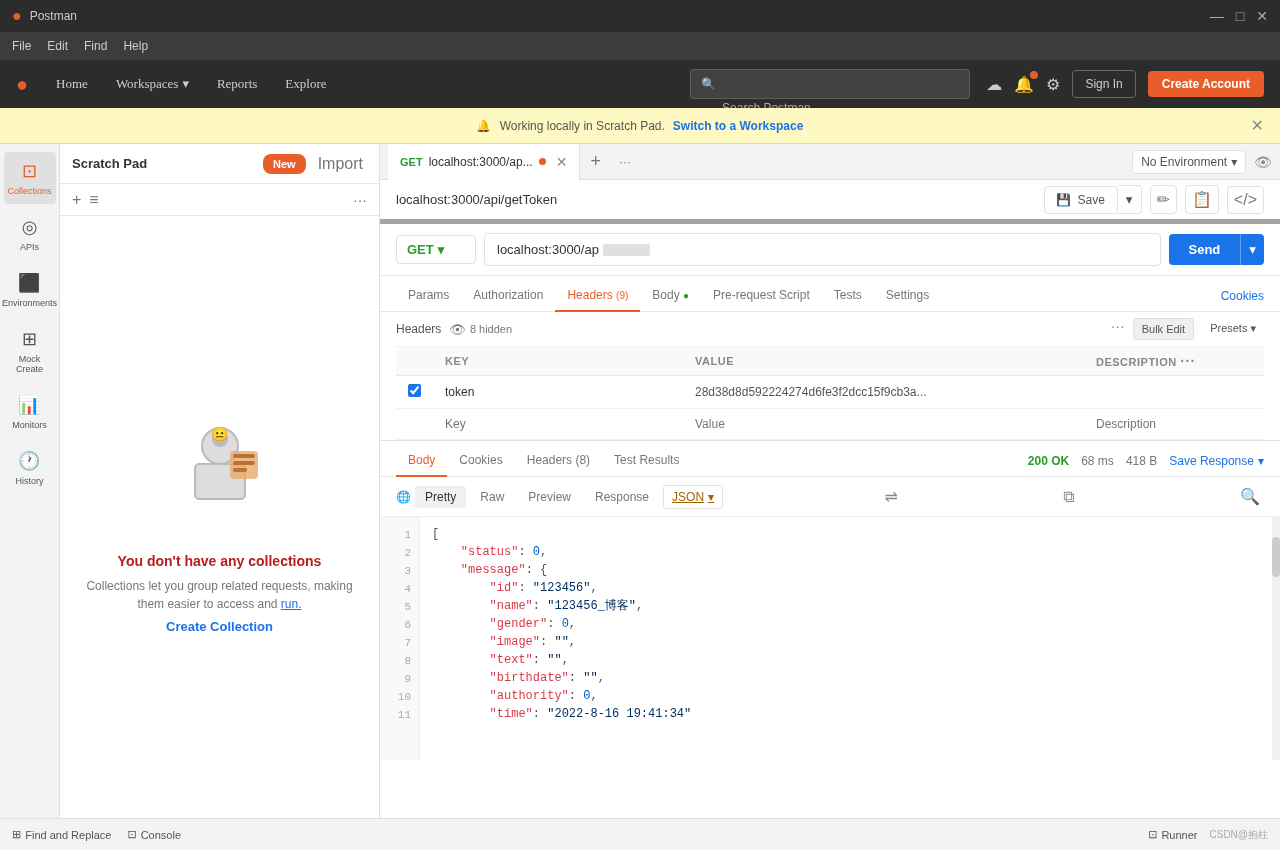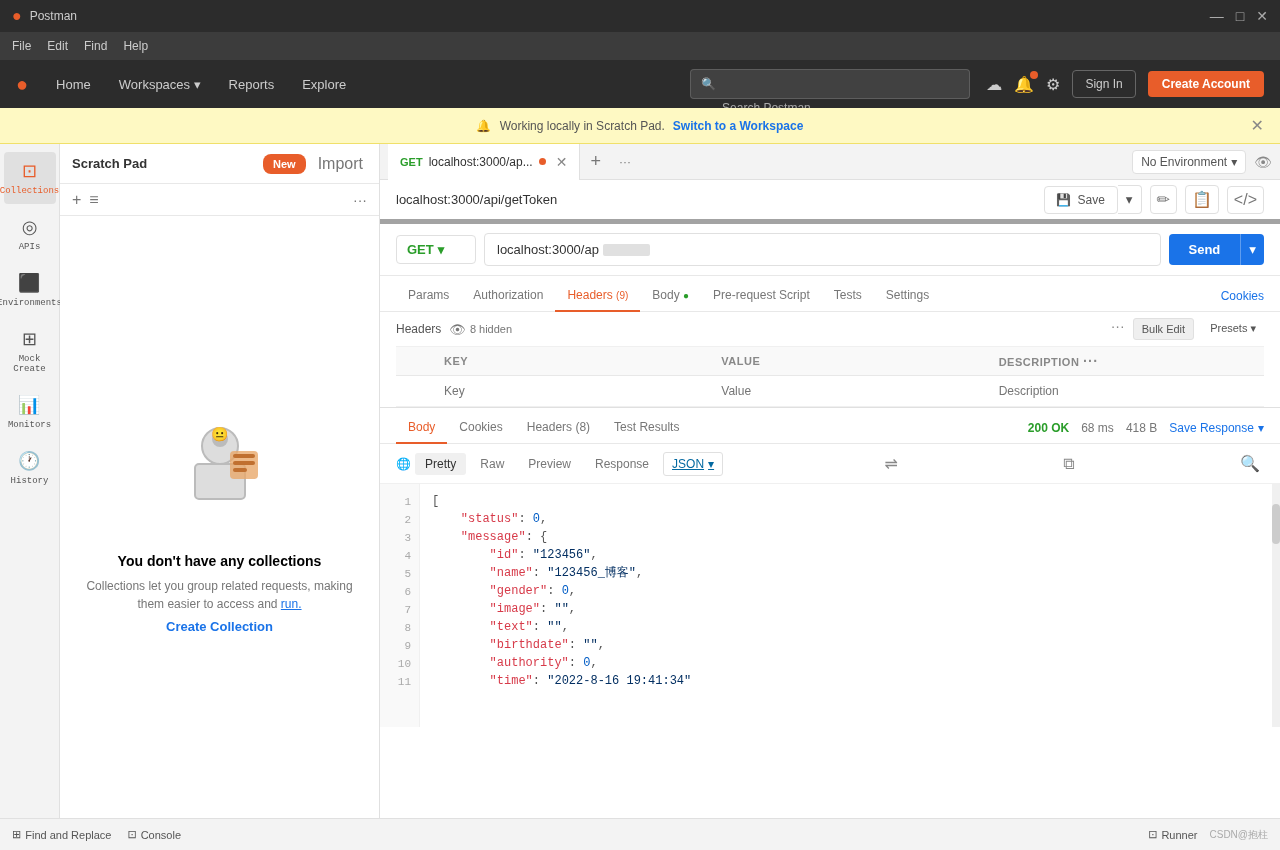--- a/index.html
+++ b/index.html
@@ -35,21 +35,21 @@
     #topnav {
       height: 48px;
       background: #2c2c2c;
       display: flex;
       align-items: center;
       padding: 0 16px;
       gap: 0;
     }
     .nav-logo { color: #e85d2a; font-size: 20px; margin-right: 16px; }
     .nav-links { display: flex; align-items: center; gap: 4px; flex: 1; }
-    .nav-link { color: #ccc; font-size: 13px; padding: 6px 12px; cursor: pointer; border-radius: 4px; display: flex; align-items: center; gap: 4px; }
+    .nav-link { color: #ccc; font-size: 13px; padding: 6px 12px; cursor: pointer; border-radius: 4px; display: flex; align-items: center; gap: 4px; font-family: Liberation Serif, serif; }
     .nav-search {
       flex: 1; max-width: 280px; margin: 0 16px;
       background: rgba(255,255,255,0.1);
       border: 1px solid rgba(255,255,255,0.15);
       border-radius: 4px;
       display: flex; align-items: center;
       padding: 0 10px; height: 30px; gap: 6px; cursor: pointer;
     }
     .nav-search span { color: #aaa; font-size: 12px; }
     .nav-right { display: flex; align-items: center; gap: 12px; }
@@ -83,21 +83,21 @@
       align-items: center;
       padding-top: 8px;
       gap: 4px;
     }
     .sidebar-icon-item {
       width: 52px; display: flex; flex-direction: column; align-items: center;
       padding: 8px 4px; border-radius: 4px; cursor: pointer; gap: 4px; color: #555;
     }
     .sidebar-icon-item.active { background: #e0e0e0; color: #e85d2a; }
     .sidebar-icon-item .icon-sym { font-size: 18px; }
-    .sidebar-icon-item .icon-label { font-size: 9px; text-align: center; color: #555; font-family: Liberation Mono, monospace; }
+    .sidebar-icon-item .icon-label { font-size: 9px; text-align: center; color: #555; }
     .sidebar-icon-item.active .icon-label { color: #e85d2a; }
 
     
     #sidebar-panel {
       width: 320px;
       background: #fff;
       border-right: 1px solid #e0e0e0;
       display: flex;
       flex-direction: column;
     }
@@ -114,21 +114,21 @@
       background: #e85d2a; color: #fff; font-size: 11px;
       padding: 4px 10px; border-radius: 8px; font-weight: 600;
     }
 
     
     #collections-empty {
       flex: 1; display: flex; flex-direction: column; align-items: center; justify-content: center;
       padding: 20px; text-align: center;
     }
     .empty-illustration { width: 120px; height: 120px; margin-bottom: 16px; }
-    .empty-title { font-size: 14px; font-weight: 600; color: #000000; margin-bottom: 8px; margin-top: 16px; }
+    .empty-title { font-size: 14px; font-weight: 600; color: #b91c1c; margin-bottom: 8px; margin-top: 16px; }
     .empty-desc { font-size: 12px; color: #777; line-height: 1.5; margin-bottom: 6px; }
     .empty-link { color: #1a73e8; text-decoration: underline; }
     .empty-cta { color: #1a73e8; font-size: 13px; font-weight: 600; cursor: pointer; }
 
     
     #content { flex: 1; display: flex; flex-direction: column; overflow: hidden; }
 
     
     #tabs-bar {
       height: 36px;
@@ -273,21 +273,21 @@
       background: #fff;
     }
     .fmt-tab {
       padding: 4px 10px; font-size: 12px; color: #777; cursor: pointer;
       border-radius: 3px;
     }
     .fmt-tab.active { background: #f0f0f0; color: #333; font-weight: 500; }
     .fmt-dropdown {
       display: flex; align-items: center; gap: 4px; padding: 4px 8px;
       border: 1px solid #e0e0e0; border-radius: 3px; cursor: pointer;
-      font-size: 12px; color: #0369a1; background: #fff; text-decoration: underline;
+      font-size: 12px; color: #a16207; background: #fff; text-decoration: underline;
     }
     .fmt-icon-btn { color: #888; font-size: 16px; cursor: pointer; padding: 4px; margin-left: auto; }
 
     
     #code-editor {
       flex: 1; overflow-y: auto; background: #fff;
       font-family: 'Courier New', monospace; font-size: 12px;
       padding: 0; display: flex;
     }
     .line-numbers {
@@ -528,20 +528,26 @@
       <table id="headers-table">
         <thead>
           <tr>
             <th class="checkbox-cell"></th>
             <th>KEY</th>
             <th>VALUE</th>
             <th>DESCRIPTION <span class="more-btn">···</span></th>
           </tr>
         </thead>
         <tbody>
+          <tr>
+            <td class="checkbox-cell"><input type="checkbox" class="header-check" checked="" style=""></td>
+            <td class="key-col">token</td>
+            <td class="value-col">28d38d8d592224274d6fe3f2dcc15f9cb3a...</td>
+            <td class="desc-col"></td>
+          </tr>
           <tr>
             <td class="checkbox-cell"></td>
             <td><input type="text" placeholder="Key" style=""></td>
             <td><input type="text" placeholder="Value" style=""></td>
             <td><input type="text" placeholder="Description" style=""></td>
           </tr>
         </tbody>
       </table>
     </div>
 

